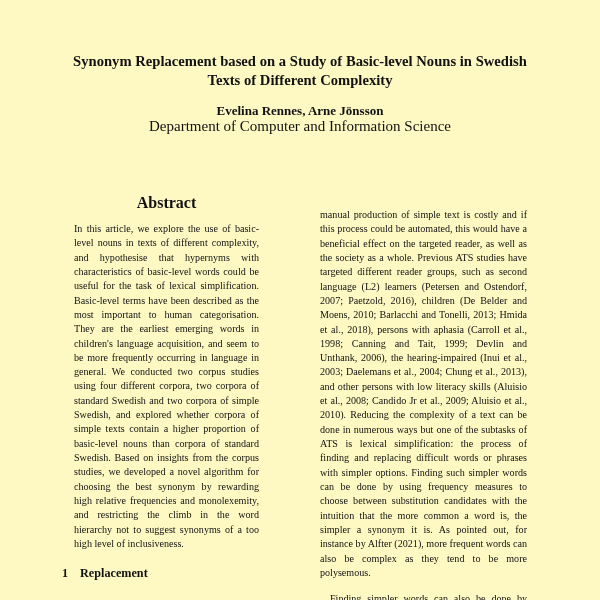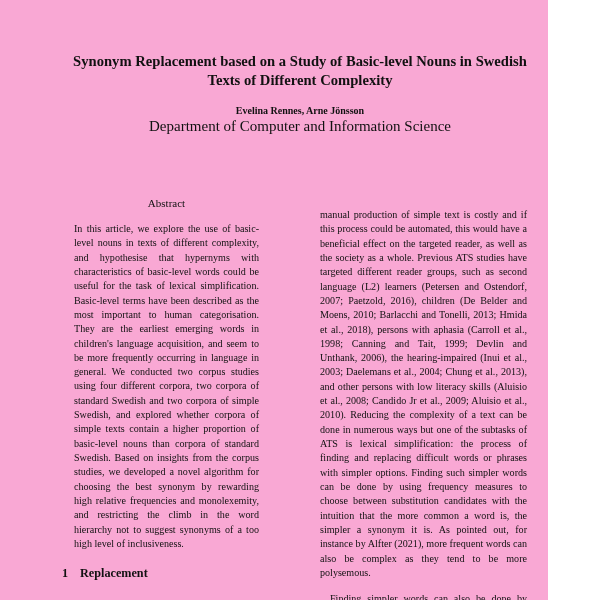--- a/index.html
+++ b/index.html
@@ -12,23 +12,23 @@
     height: 600px;
     overflow: hidden;
     font-family: "Liberation Serif", "DejaVu Serif", serif;
     color: #111111;
     position: relative;
   }
   .page {
     position: absolute;
     left: 0;
     top: 0;
-    width: 548px;
+    width: 600px;
     height: 600px;
-    background: #f9a8d4;
+    background: #fef9c3;
   }
 
   
   .title-block {
     position: absolute;
     left: 62px;
     top: 52px;
     width: 476px;
     text-align: center;
   }
@@ -41,21 +41,21 @@
   }
 
   .author-block {
     position: absolute;
     left: 62px;
     top: 104px;
     width: 476px;
     text-align: center;
   }
   .authors {
-    font-size: 10px;
+    font-size: 13px;
     font-weight: bold;
     line-height: 14.5px;
   }
   .affil {
     font-size: 15px;
     line-height: 14.6px;
   }
   .emails {
     font-family: "Liberation Mono", "DejaVu Sans Mono", monospace;
     font-size: 10.3px;
@@ -73,22 +73,22 @@
   .col-left {
     left: 62px;
     width: 209px;
   }
   .col-right {
     left: 308px;
     width: 231px;
   }
 
   .abstract-heading {
-    font-size: 11px;
-    font-weight: normal;
+    font-size: 16px;
+    font-weight: bold;
     text-align: center;
     margin: 0 0 8px 0;
     line-height: 14px;
   }
 
   p.body-par {
     margin: 12px;
     font-size: 10.1px;
     line-height: 14.32px;
     text-align: justify;

